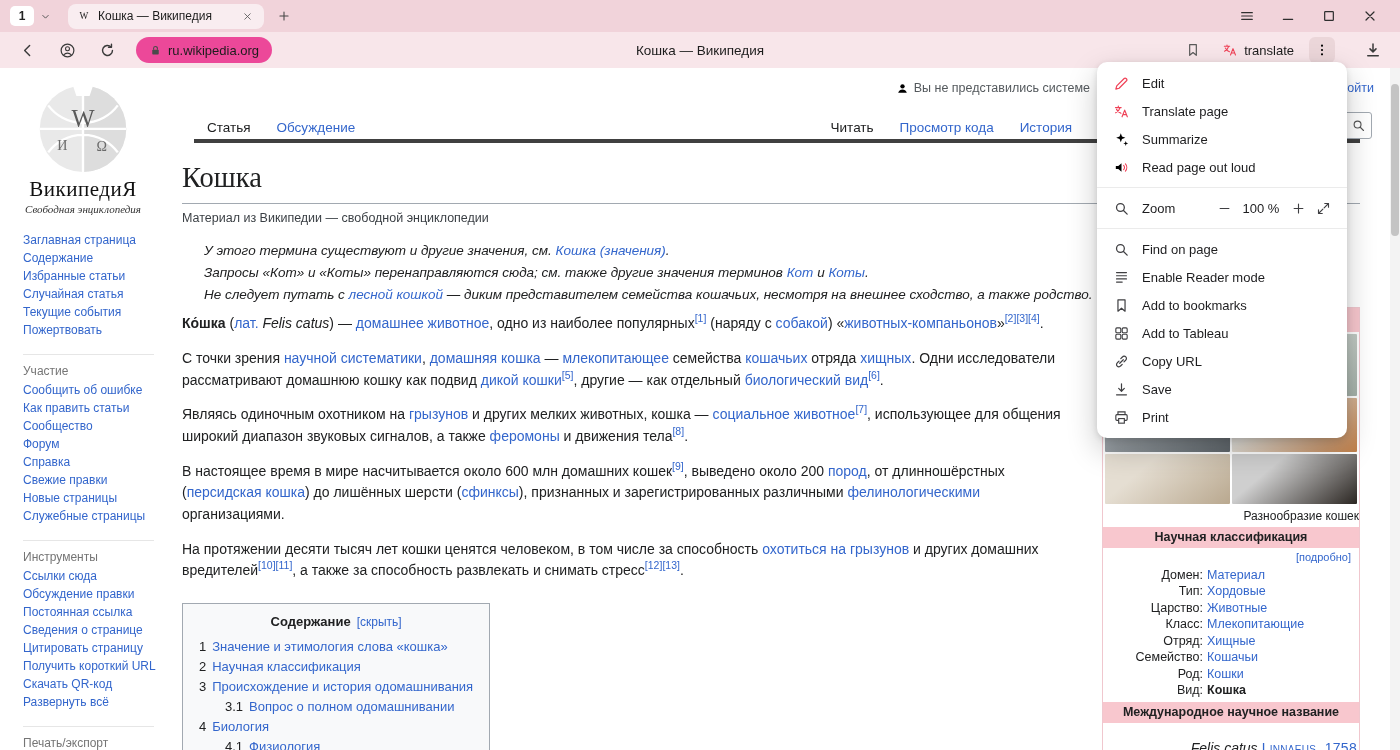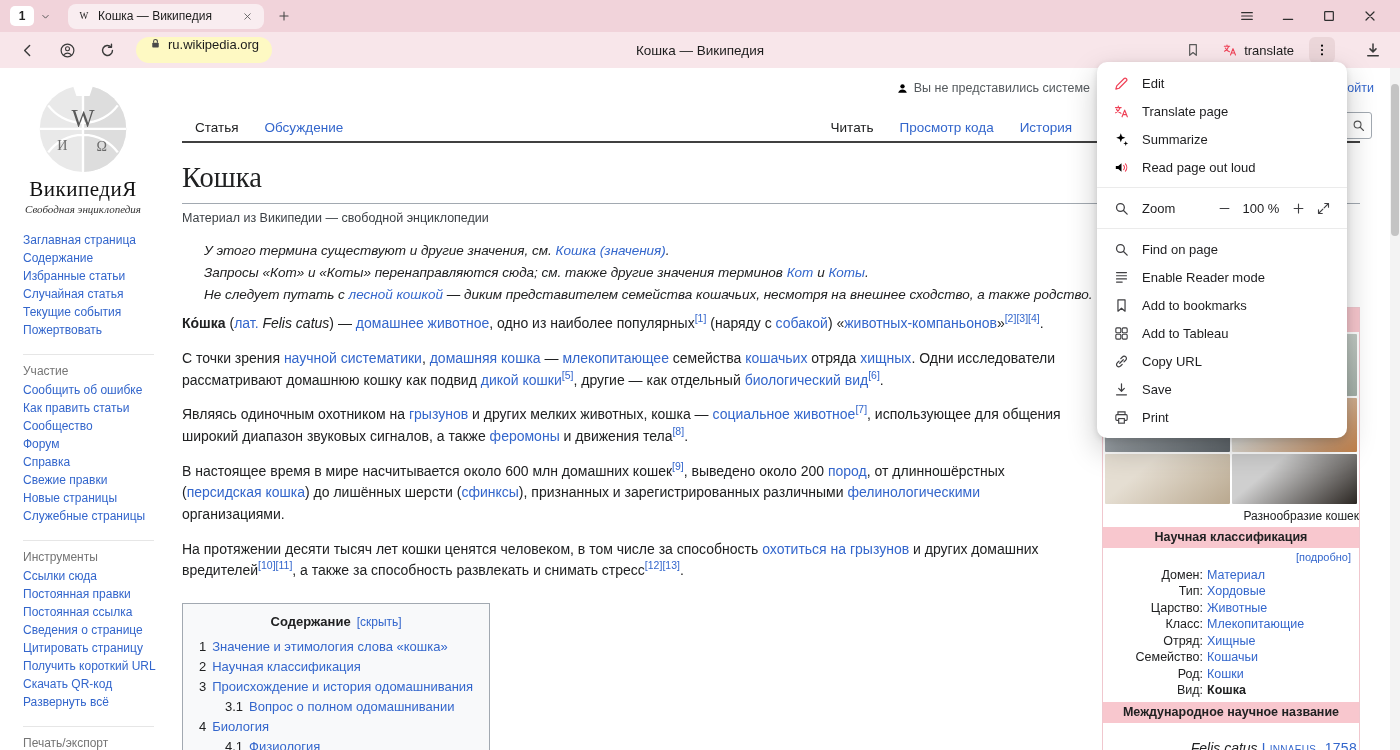--- a/index.html
+++ b/index.html
@@ -29,21 +29,21 @@
   .newtab-btn{width:24px;height:24px;color:#444;margin-left:8px}
   .newtab-btn svg{width:14px;height:14px}
   .winctrl{margin-left:auto;display:flex;align-items:center}
   .winctrl button{width:41px;height:32px;color:#2e2e2e}
   .winctrl svg{width:16px;height:16px}
 
   .toolbar{position:absolute;top:32px;left:0;right:0;height:36px;background:var(--toolbar);
            display:flex;align-items:center;padding:0 12px}
   .tool-btn{width:30px;height:30px;color:#3a3a3a;margin-right:10px}
   .tool-btn svg{width:17px;height:17px}
-  .addr{height:26px;background:#fef9c3;border-radius:13px;display:flex;gap:6px;
+  .addr{height:26px;background:#ec4899;border-radius:13px;display:flex;align-items:center;gap:6px;
         padding:0 13px;margin-left:4px;z-index:2}
   .addr svg{width:13px;height:13px;color:#4a4a4a}
   .addr span{font-size:13px;color:#1c1c1c}
   .pagetitle{position:absolute;left:320px;right:320px;text-align:center;font-size:13.5px;color:#1c1c1c}
   .tool-right{margin-left:auto;display:flex;align-items:center;gap:9px;z-index:2}
   .bm-btn{width:28px;height:28px;color:#5a5a5a}
   .bm-btn svg{width:16px;height:16px}
   .chip{display:flex;align-items:center;gap:6px;padding:3px 6px}
   .chip svg{width:16px;height:16px;color:var(--accent)}
   .chip span{font-size:13px;color:#1c1c1c}
@@ -61,21 +61,21 @@
   .tagline{font-family:"Liberation Serif",serif;font-style:italic;font-size:11px;color:#333;margin-top:1px}
   .navlist{list-style:none;margin:16px 0 0;padding:0 6px 0 23px}
   .navlist li{font-size:12px;line-height:18px}
   .navhead{font-size:12px;color:#757575;margin:15px 12px 3px 23px;padding-top:9px;border-top:1px solid #e6e6e6}
 
   .main{position:absolute;left:166px;top:0;right:10px;bottom:0}
   .personal{position:absolute;top:13px;left:0;right:0;height:18px;font-size:12.5px;color:#54595d}
   .notlogged{position:absolute;right:300px;display:flex;align-items:center;gap:5px;white-space:nowrap}
   .notlogged svg{width:13px;height:13px;color:#72777d}
   .login{position:absolute;right:16px}
-  .tabsrow{position:absolute;top:45px;left:16px;right:30px;height:30px;display:flex;border-bottom:2px solid #404040}
+  .tabsrow{position:absolute;top:45px;left:28px;right:30px;height:30px;display:flex;border-bottom:4px solid #404040}
   .tgroup{display:flex}
   .tgroup.right{margin-left:auto;margin-right:275px}
   .ptab{padding:7px 13px 6px;font-size:13.5px;white-space:nowrap}
   .ptab.selected a{color:#202122}
   .searchwrap{position:absolute;top:44px;right:18px;width:122px;height:27px;border:1px solid #a2a9b1;
               border-radius:3px;background:#fff;display:flex;align-items:center;z-index:1}
   .searchwrap input{flex:1;min-width:0;border:none;outline:none;background:transparent;height:100%;
                     padding:0 2px 0 8px;font:12px "Liberation Sans",sans-serif}
   .search-btn{width:26px;height:100%;color:#555}
   .search-btn svg{width:15px;height:15px}
@@ -379,21 +379,21 @@
         <li><a class="wl">Форум</a></li>
         <li><a class="wl">Справка</a></li>
         <li><a class="wl">Свежие правки</a></li>
         <li><a class="wl">Новые страницы</a></li>
         <li><a class="wl">Служебные страницы</a></li>
       </ul>
     <div class="navhead">Инструменты</div>
     <ul class="navlist" style="margin-top:2px">
 
     <li><a class="wl">Ссылки сюда</a></li>
-        <li><a class="wl">Постоянная правки</a></li>
+        <li><a class="wl">Обсуждение правки</a></li>
         <li><a class="wl">Постоянная ссылка</a></li>
         <li><a class="wl">Сведения о странице</a></li>
         <li><a class="wl">Цитировать страницу</a></li>
         <li><a class="wl">Получить короткий URL</a></li>
         <li><a class="wl">Скачать QR-код</a></li>
         <li><a class="wl">Развернуть всё</a></li>
       </ul>
     <div class="navhead">Печать/экспорт</div>
   </div>
 

